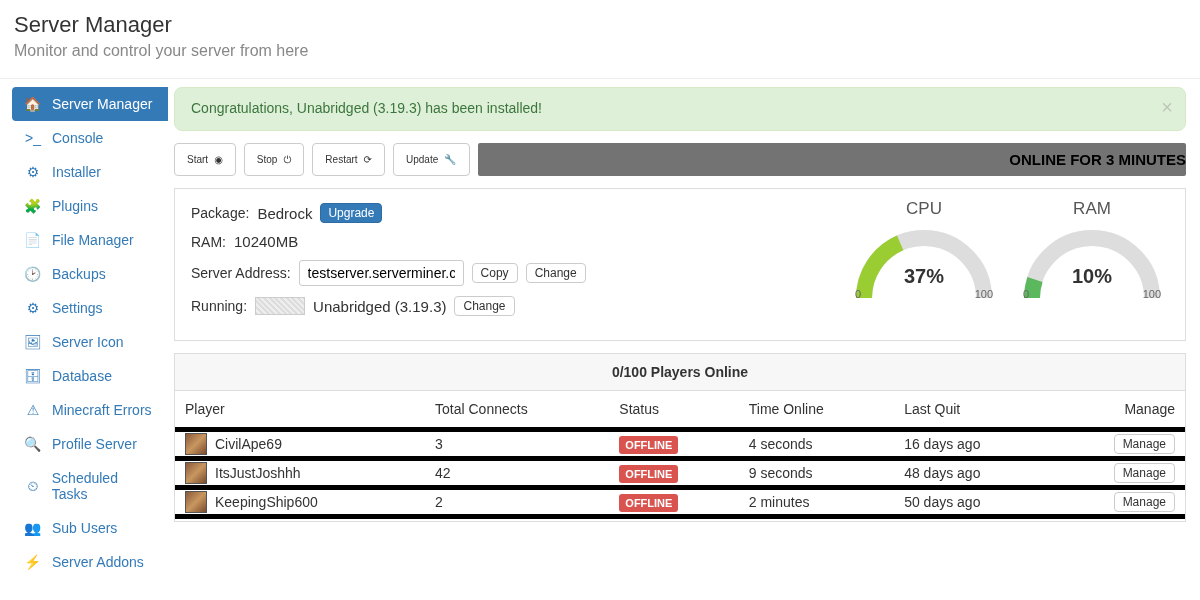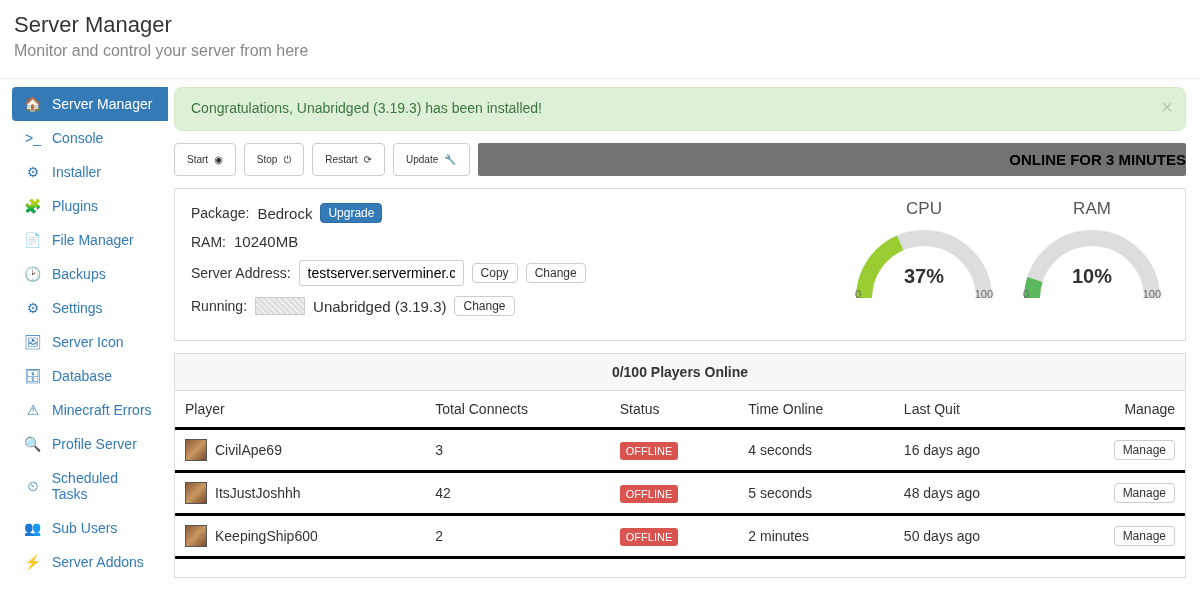--- a/index.html
+++ b/index.html
@@ -34,24 +34,24 @@
 .gauge svg { display: block; }
 .gauge-val { font-size: 20px; font-weight: 700; color: #333; margin-top: -38px; }
 .gauge-scale { display: flex; justify-content: space-between; font-size: 11px; color: #666; padding: 0 6px; }
 .panel-header { border-bottom: 1px solid #ddd; padding: 10px; text-align: center; font-weight: 700; background: #f7f7f7; }
 .table-wrap { position: relative; max-height: 210px; overflow-y: auto; }
 .table-wrap::-webkit-scrollbar { width: 14px; }
 .table-wrap::-webkit-scrollbar-track { background: #f1f1f1; }
 .table-wrap::-webkit-scrollbar-thumb { background: #c1c1c1; }
 table { width: 100%; border-collapse: collapse; }
 th { text-align: left; padding: 10px; font-size: 14px; font-weight: 400; border-bottom: 2px solid #ddd; }
-td { padding: 9px 10px; border-top: 3px solid #000000; font-size: 14px; vertical-align: middle; }
+td { padding: 1px 10px; border-top: 5px solid #000000; font-size: 14px; vertical-align: middle; }
 .avatar { width: 22px; height: 22px; display: inline-block; vertical-align: middle; margin-right: 8px; background: linear-gradient(135deg,#8a5a3a 0%,#c89760 50%,#7a4b2e 100%); border:1px solid #555; }
 .pname { vertical-align: middle; }
-.badge-off { background: #d9534f; color: #fff; font-size: 11px; font-weight: 400; padding: 3px 6px; border-radius: 3px; }
+.badge-off { background: #d9534f; color: #fff; font-size: 11px; font-weight: 700; padding: 3px 6px; border-radius: 3px; }
 .badge-new { background: #999; color: #fff; font-size: 10px; font-weight: 700; padding: 2px 5px; border-radius: 3px; margin-left: 4px; }
 th.right, td.right { text-align: right; }
 </style>
 </head>
 <body>
 
 <div class="header">
   <h1>Server Manager</h1>
   <p>Monitor and control your server from here</p>
 </div>
@@ -217,21 +217,21 @@
                 <td>3</td>
                 <td><span class="badge-off">OFFLINE</span></td>
                 <td>4 seconds</td>
                 <td>16 days ago</td>
                 <td class="right"><button class="btn btn-xs">Manage</button></td>
               </tr>
               <tr>
                 <td><span class="avatar"></span><span class="pname">ItsJustJoshhh</span></td>
                 <td>42</td>
                 <td><span class="badge-off">OFFLINE</span></td>
-                <td>5 seconds</td>
+                <td>9 seconds</td>
                 <td>48 days ago</td>
                 <td class="right"><button class="btn btn-xs">Manage</button></td>
               </tr>
               <tr>
                 <td><span class="avatar"></span><span class="pname">KeepingShip600</span></td>
                 <td>2</td>
                 <td><span class="badge-off">OFFLINE</span></td>
                 <td>2 minutes</td>
                 <td>50 days ago</td>
                 <td class="right"><button class="btn btn-xs">Manage</button></td>

